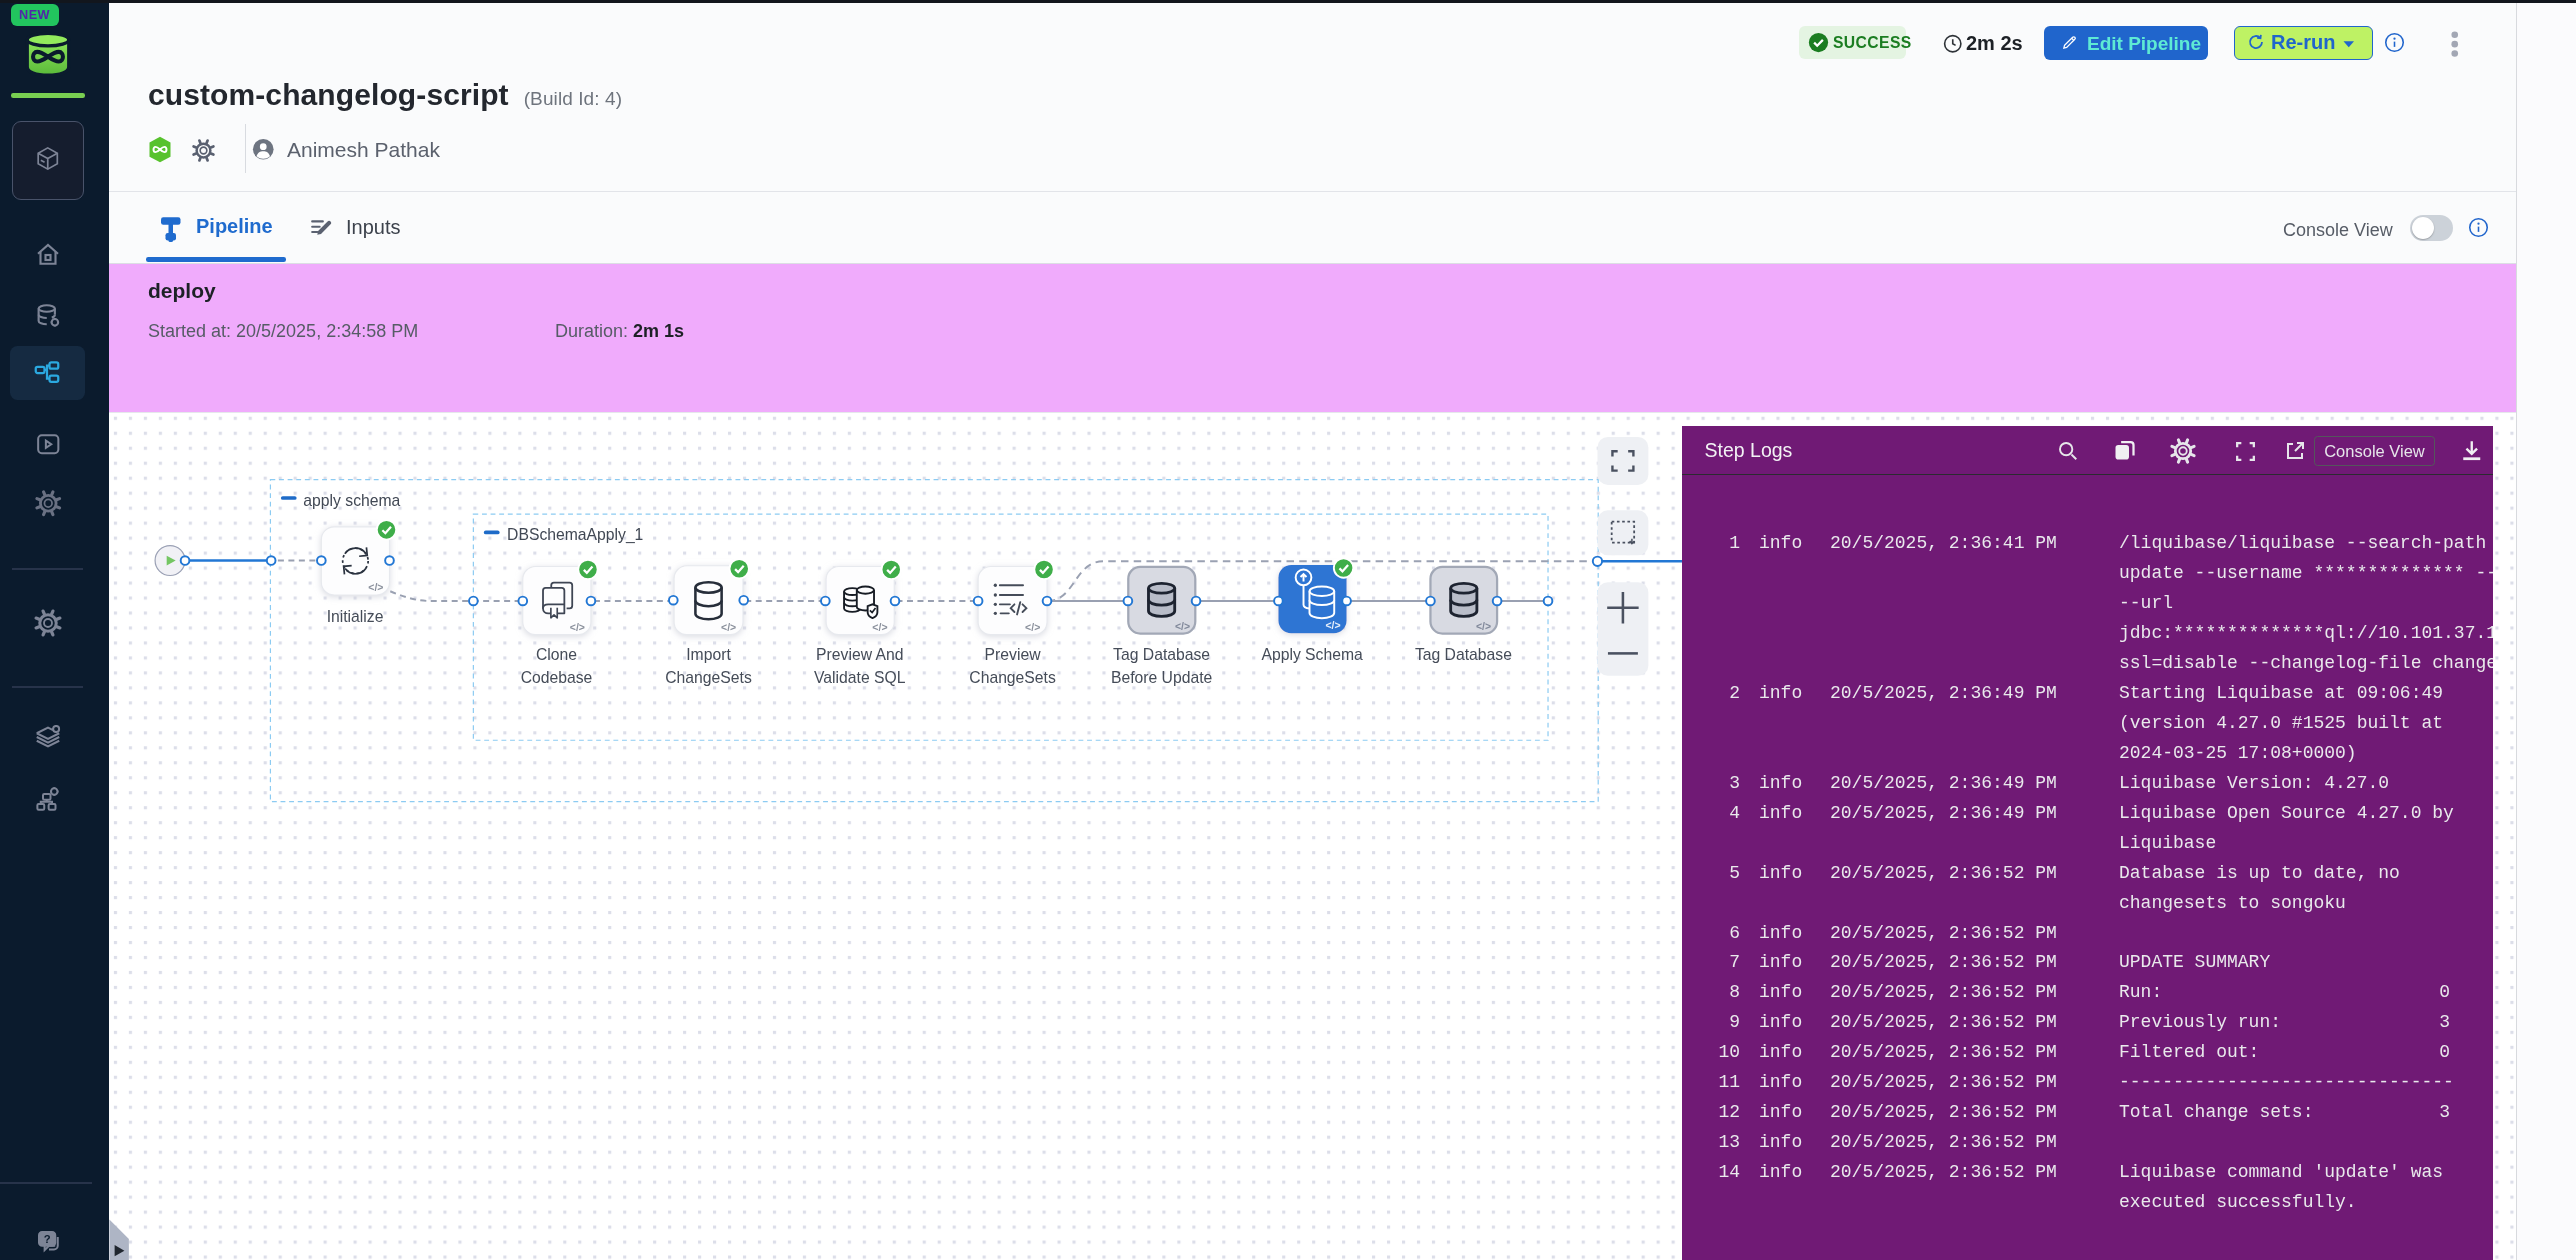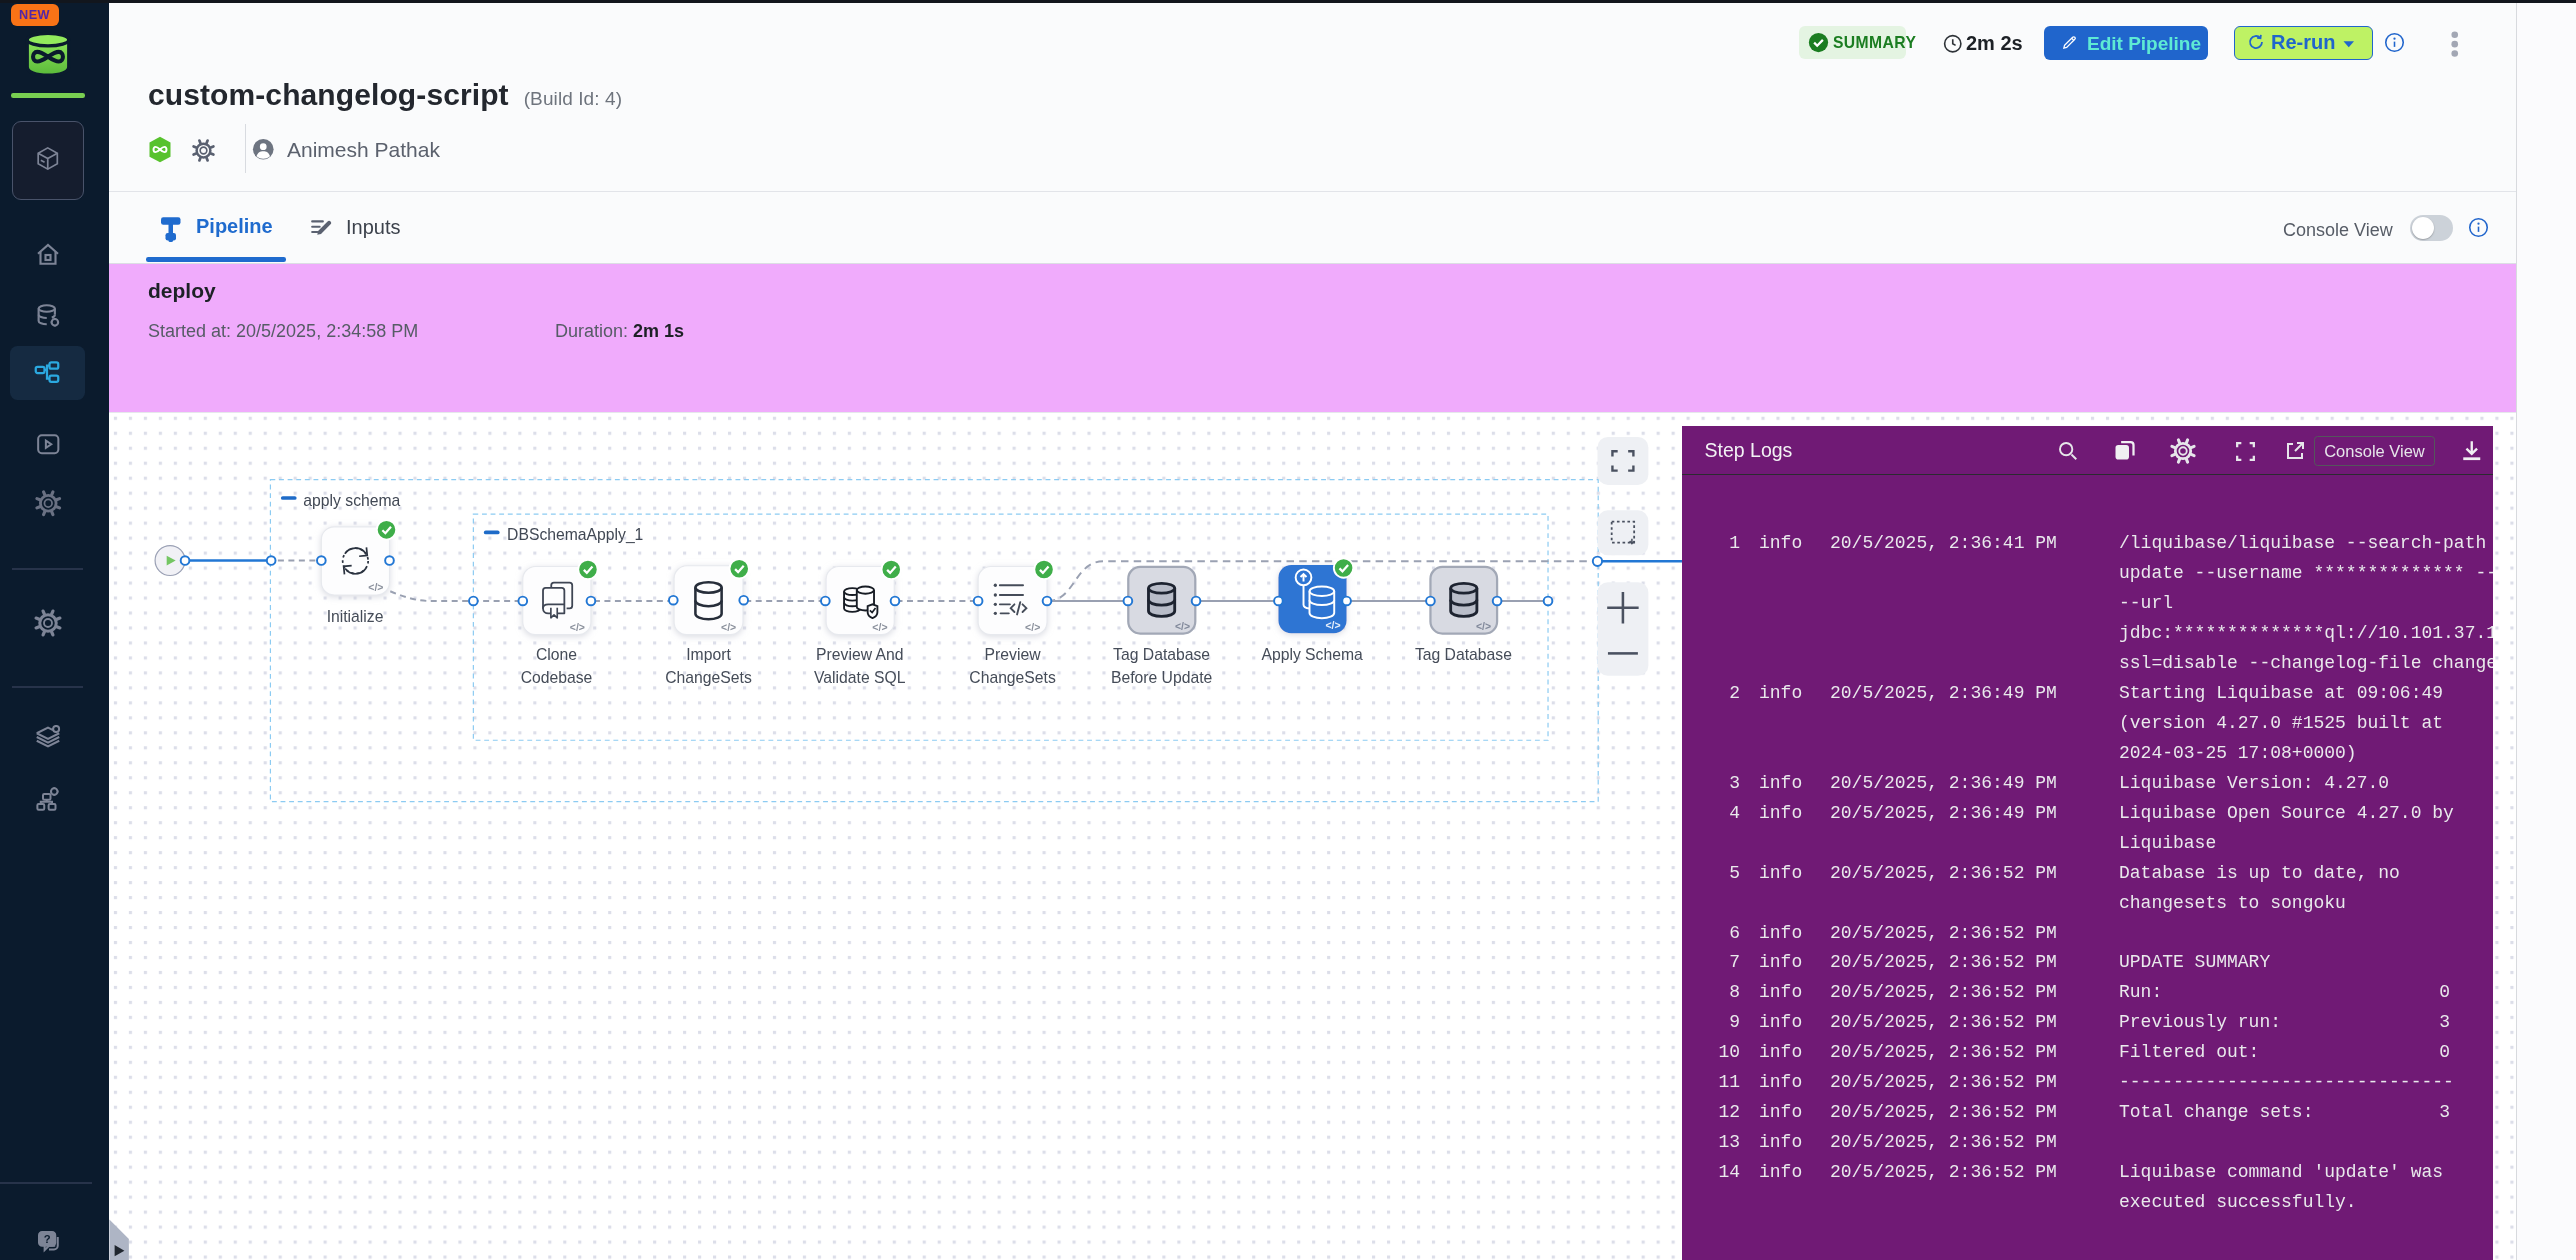--- a/index.html
+++ b/index.html
@@ -16,21 +16,21 @@
   #logpanel { left:1682px; top:426px; width:811px; height:854px; background:#701a75; z-index:20; overflow:hidden; }
   .crumb { font-size:19px; color:#2a6cc8; }
   .crumbsep { display:inline-block; width:33px; text-align:center; color:#80868f; font-size:18px; font-weight:bold; transform:scale(0.75,1.1); position:relative; top:-0.7px; }
   #title { left:39px; top:75px; font-size:30px; font-weight:bold; color:#23272e; letter-spacing:0.1px; }
   #buildid { font-size:19px; font-weight:normal; color:#6e747d; margin-left:15px; }
   .logline { position:absolute; font-family:"Liberation Mono", monospace; font-size:18px; color:#e9e9ec; white-space:pre; line-height:30px; height:30px; }
 </style>
 </head>
 <body>
 <div class="abs" id="sidebar">
-  <div class="abs" style="left:10.5px; top:3.7px; width:48px; height:22.5px; background:#f97316; border-radius:6px; color:#5226a8; font-size:12.7px; font-weight:bold; text-align:center; line-height:22.5px; letter-spacing:0.4px; z-index:60;">NEW</div>
+  <div class="abs" style="left:10.5px; top:3.7px; width:48px; height:22.5px; background:#22c55e; border-radius:6px; color:#5226a8; font-size:12.7px; font-weight:bold; text-align:center; line-height:22.5px; letter-spacing:0.4px; z-index:60;">NEW</div>
   <svg class="abs" style="left:24px; top:30px;" width="48" height="46" viewBox="0 0 64 62">
     <defs>
         <linearGradient id="dbg" x1="0" y1="0" x2="0" y2="1">
       <stop offset="0" stop-color="#90e75a"></stop>
           <stop offset="1" stop-color="#5ab93a"></stop>
         </linearGradient>
       </defs>
     <path d="M4 12 H60 V50 C60 57 48 61 32 61 C16 61 4 57 4 50 Z" fill="url(#dbg)"></path>
     <ellipse cx="32" cy="13" rx="28" ry="8.5" fill="#93ea5c" stroke="#0b1b2d" stroke-width="4.5"></ellipse>
     <path d="M4 13 V50 C4 57 16 61 32 61 C48 61 60 57 60 50 V13" stroke="#0b1b2d" stroke-width="4.5" fill="none"></path>
@@ -126,21 +126,21 @@
       <path d="M4.8 19.5 C6 15.6 8.8 14.2 12 14.2 C15.2 14.2 18 15.6 19.2 19.5 A 11 11 0 0 1 4.8 19.5 Z" fill="#fff"></path>
     </svg>
     <div class="abs" style="left:139px; top:1.5px; font-size:21px; color:#5b616d;">Animesh Pathak</div>
   </div>
   <div class="abs" id="hdr-right">
     <div class="abs" style="left:1690px; top:23px; width:107px; height:33px; background:#e4f4e2; border-radius:6px;">
       <svg class="abs" style="left:9px; top:6px;" width="21" height="21" viewBox="0 0 24 24">
         <circle cx="12" cy="12" r="11" fill="#1b7d21"></circle>
         <path d="M7 12.2 L10.5 15.7 L17 9" fill="none" stroke="#fff" stroke-width="2.6"></path>
       </svg>
-      <span class="abs" style="left:34px; top:8.2px; font-size:15.7px; font-weight:bold; color:#1b7d21; letter-spacing:0.4px;">SUMMARY</span>
+      <span class="abs" style="left:34px; top:8.2px; font-size:15.7px; font-weight:bold; color:#1b7d21; letter-spacing:0.4px;">SUCCESS</span>
     </div>
     <svg class="abs" style="left:1834px; top:31px;" width="19.5" height="19.5" viewBox="0 0 24 24" fill="none" stroke="#2e3338" stroke-width="2">
       <circle cx="12" cy="12" r="10"></circle>
         <path d="M12 6.5 V12 L15.5 14"></path>
     </svg>
     <div class="abs" style="left:1857px; top:29px; font-size:20px; font-weight:bold; color:#1d2126;">2m 2s</div>
     <div class="abs" style="left:1935px; top:23px; width:164px; height:34px; background:#2065cc; border-radius:6px; color:#5eead4;">
       <svg class="abs" style="left:17px; top:8.2px;" width="17" height="17" viewBox="0 0 24 24" fill="none" stroke="#fff" stroke-width="1.8">
         <path d="M4 20 L5 16 L16.5 4.5 C17.3 3.7 18.7 3.7 19.5 4.5 C20.3 5.3 20.3 6.7 19.5 7.5 L8 19 Z"></path>
         <path d="M15 6 L18 9"></path>

